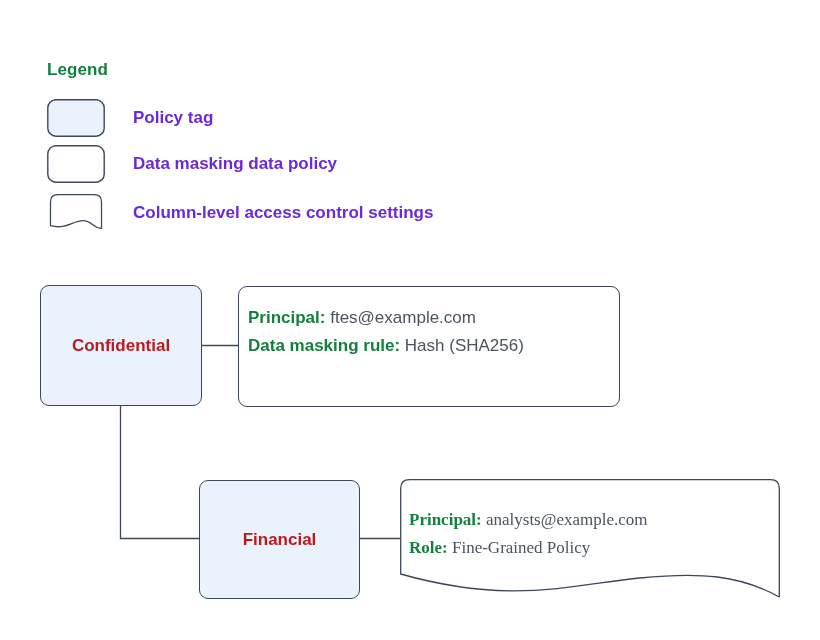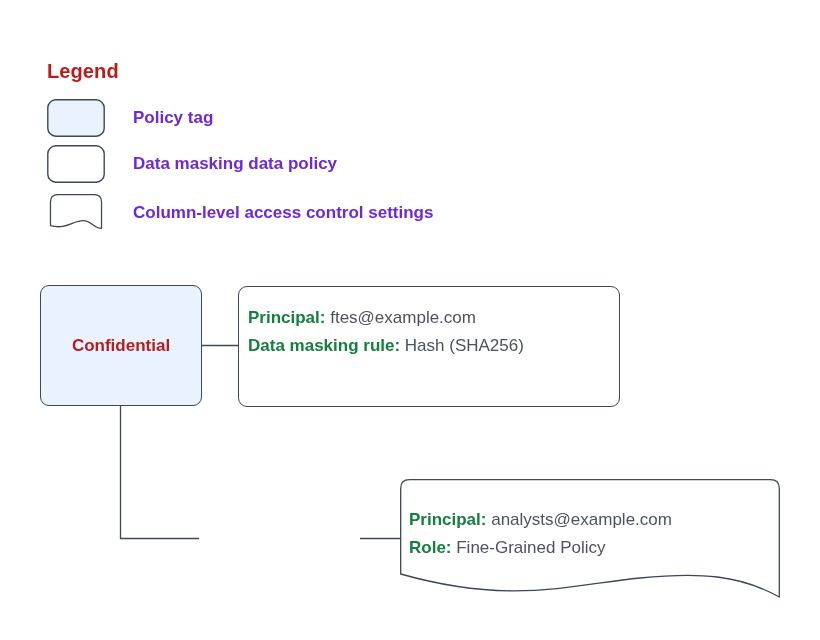--- a/index.html
+++ b/index.html
@@ -21,23 +21,23 @@
     left: 0; top: 0;
     width: 820px;
     height: 640px;
   }
 
   
   #legend-title {
     position: absolute;
     left: 47px;
     top: 60px;
-    font-size: 20px;
-    font-weight: bold;
-    color: #b91c1c;
+    font-size: 17px;
+    font-weight: bold;
+    color: #15803d;
     letter-spacing: 0.1px;
   }
 
   .legend-row {
     position: absolute;
     left: 47px;
     height: 38px;
   }
   .legend-swatch {
     position: absolute;
@@ -131,20 +131,21 @@
     left: 400px;
     top: 479px;
     width: 380px;
     height: 125px;
     border: none;
     background: transparent;
   }
   #policy-box-colaccess .policy-text {
     left: 9px;
     top: 27px;
+    font-family: Liberation Serif, serif;
   }
 
   .wave-svg {
     position: absolute;
     left: 0;
     top: 0;
     overflow: visible;
   }
 
   .connector {
@@ -196,20 +197,23 @@
 
     <polyline points="120.5,406 120.5,538.5 199,538.5" fill="none" stroke="#3d4758" stroke-width="1.3"></polyline>
 
     <line x1="360" y1="538.5" x2="400" y2="538.5" stroke="#3d4758" stroke-width="1.3"></line>
   </svg>
 
   <div class="node" id="node-confidential">
     <span>Confidential</span>
   </div>
 
+  <div class="node" id="node-financial">
+    <span>Financial</span>
+  </div>
 
   <div class="policy-box" id="policy-box-masking">
     <div class="policy-text">
       <div class="policy-line">
         <b>Principal:</b>
         <span>ftes@example.com</span>
       </div>
       <div class="policy-line">
         <b>Data masking rule:</b>
         <span>Hash (SHA256)</span>

